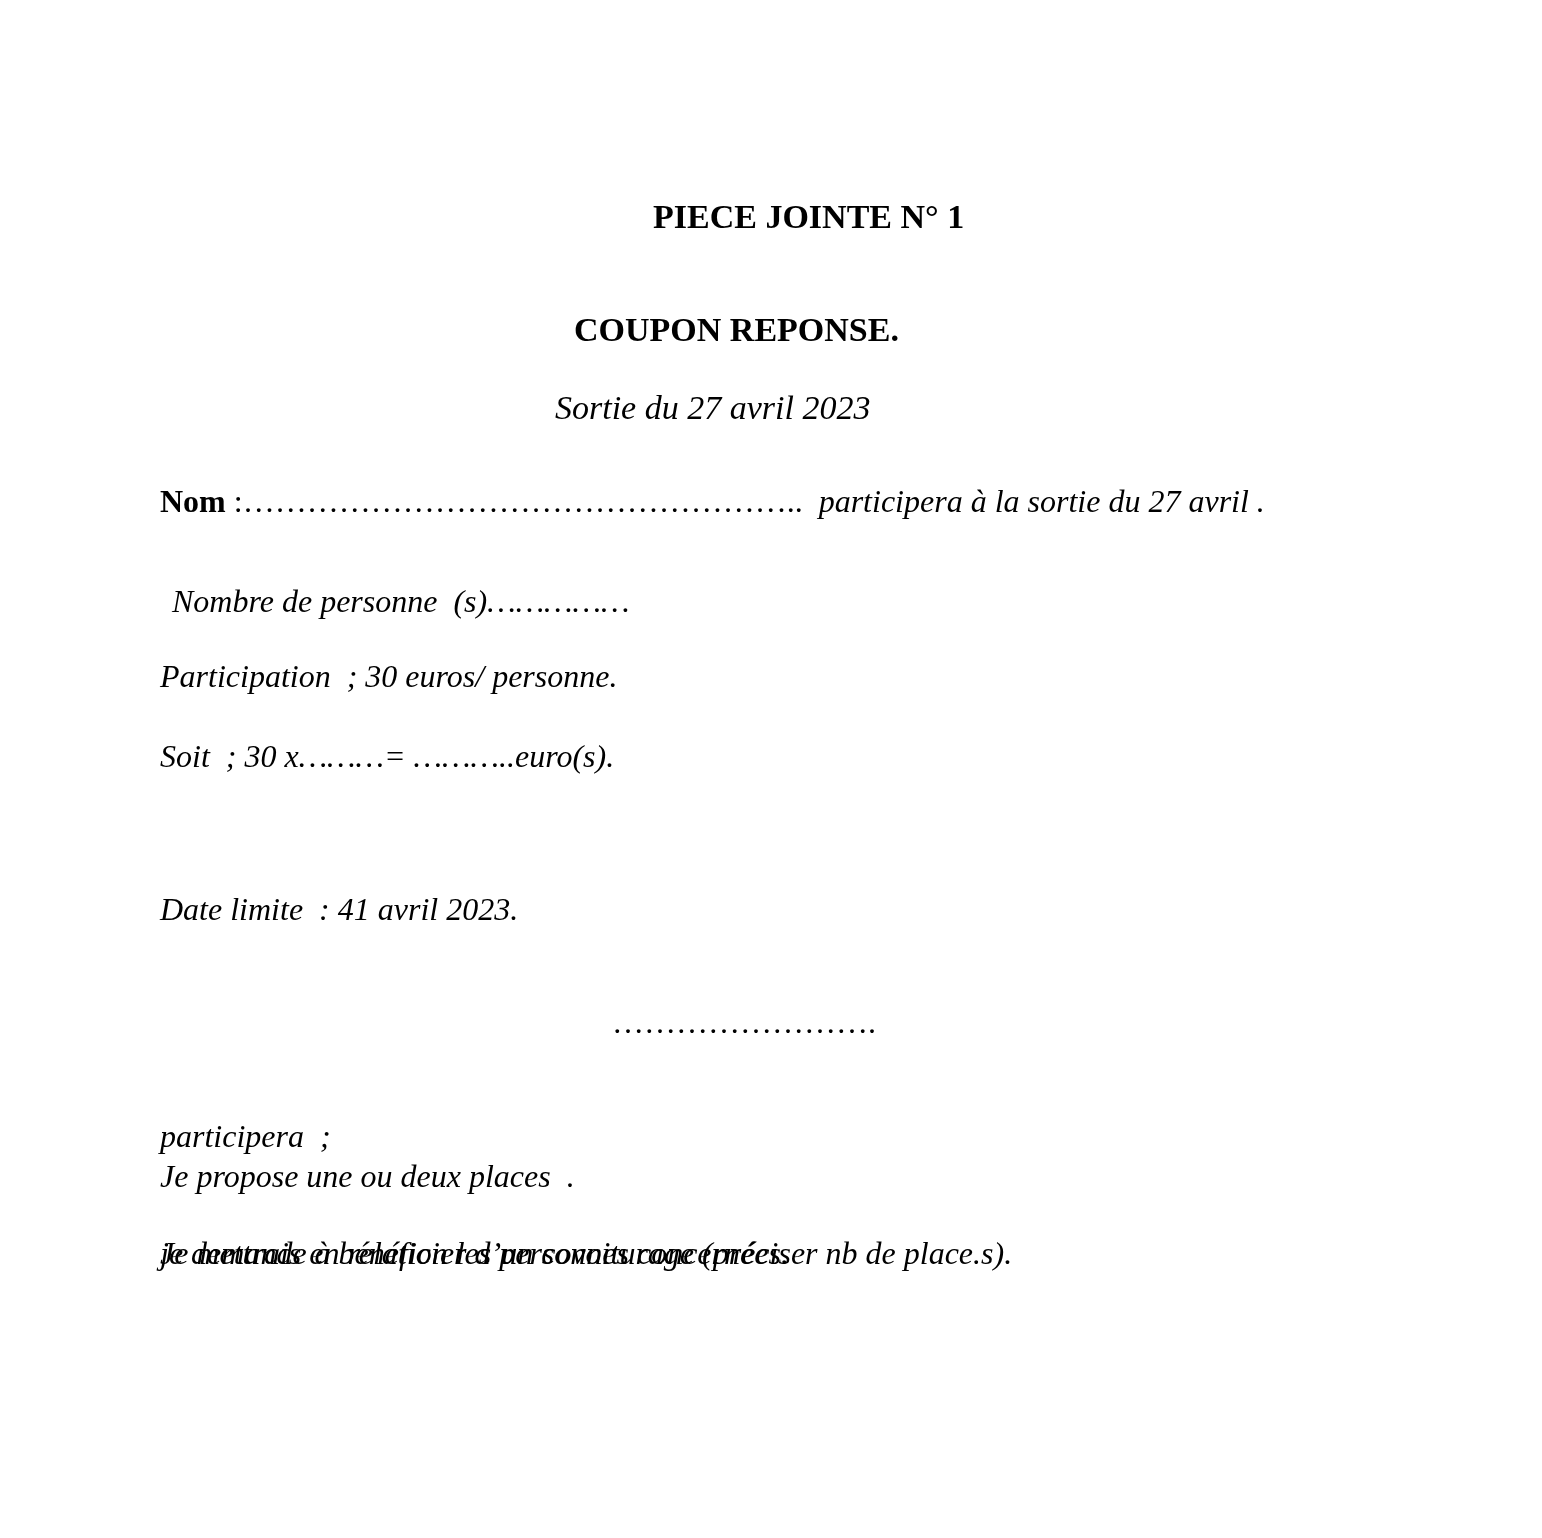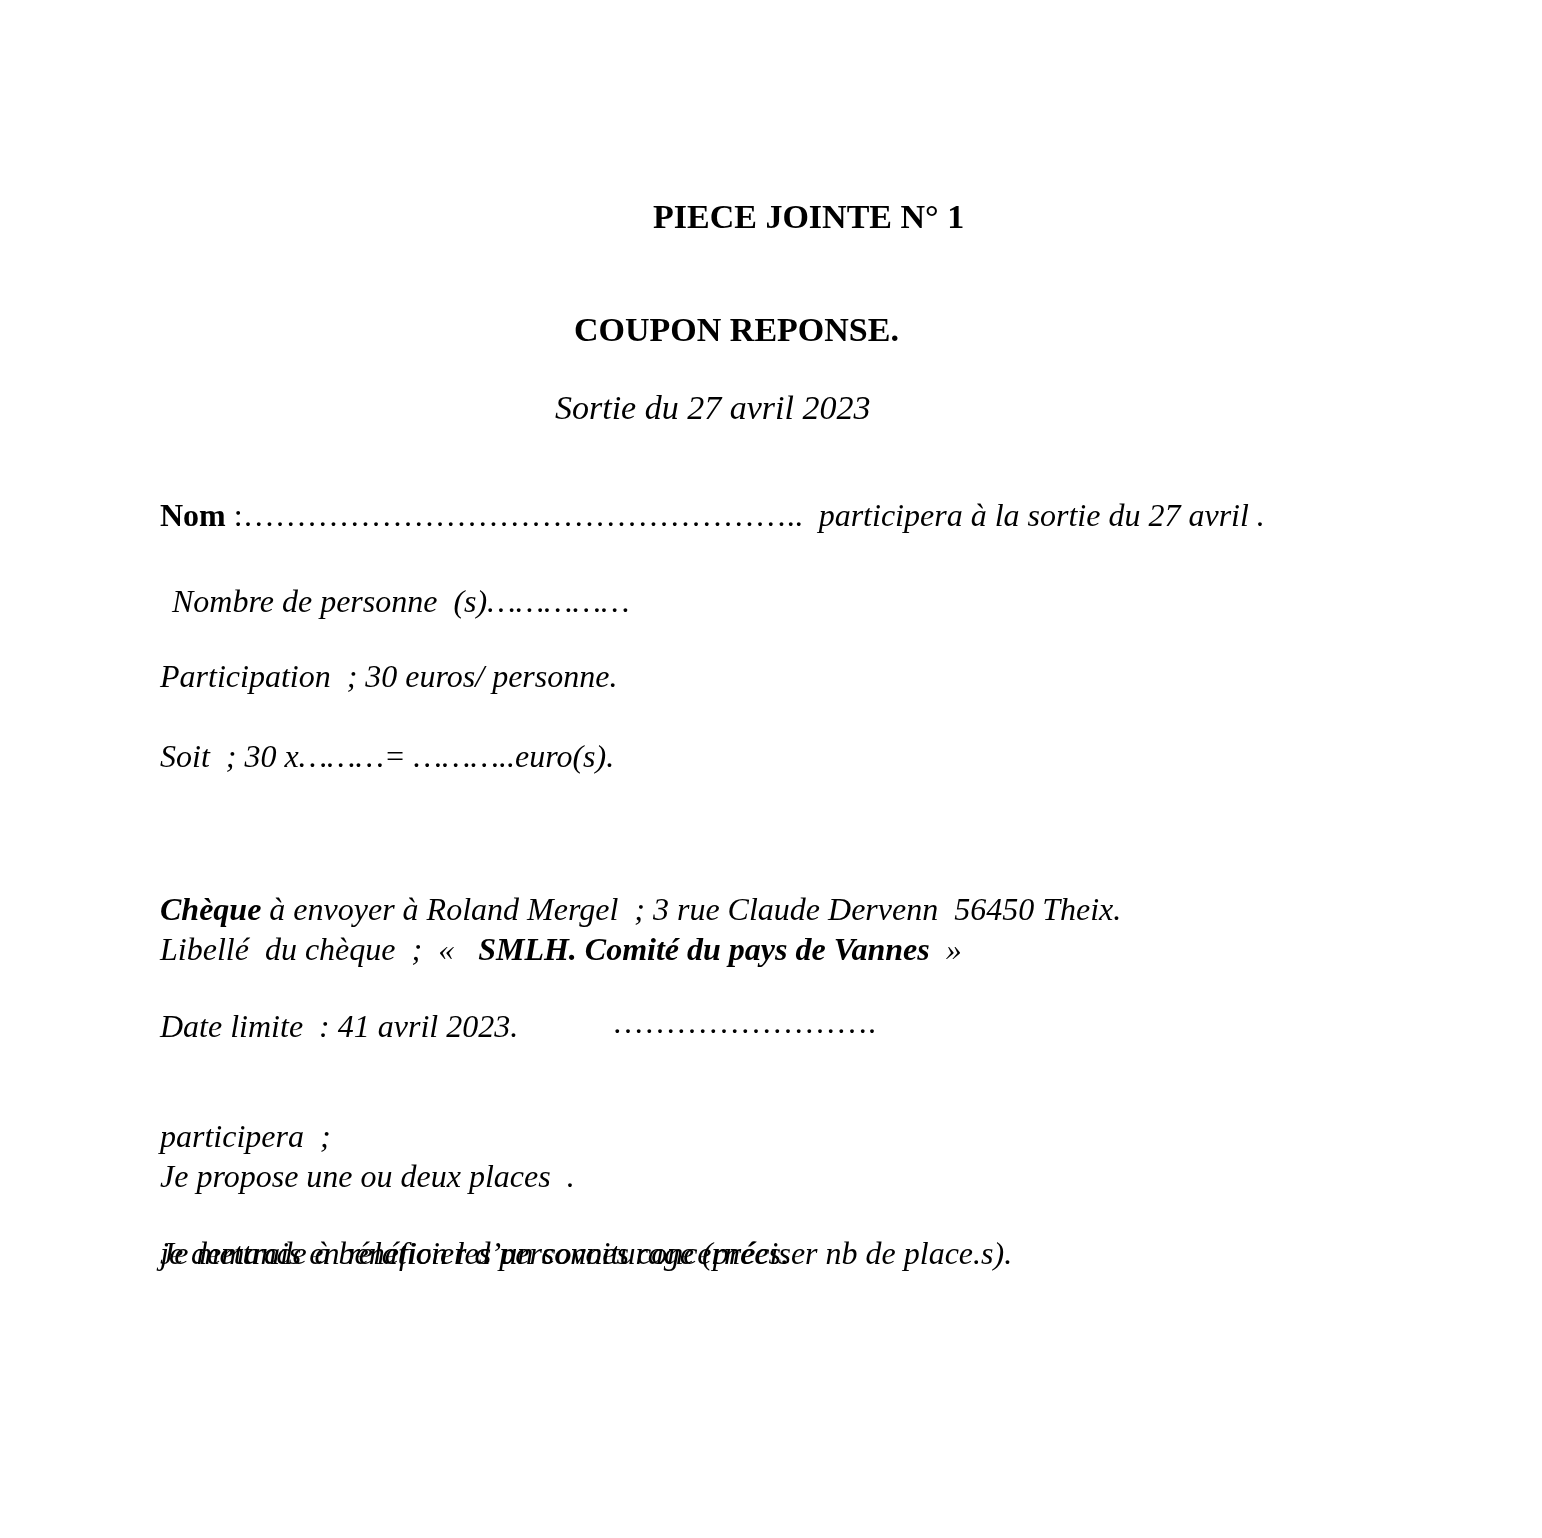--- a/index.html
+++ b/index.html
@@ -30,21 +30,21 @@
   .subtitle {
     font-size: 34px;
     line-height: 40px;
   }
   .line { display: block; }
 
   
   .p-attachment { top: 197px; left: 653px; }
   .p-coupon     { top: 310px; left: 555px; margin-left: 19px; }
   .p-eventdate  { top: 388px; left: 555px; }
-  .p-nom        { top: 496px; left: 160px; }
+  .p-nom        { top: 482px; left: 160px; }
   .p-nombre     { top: 582px; left: 172px; }
   .p-part       { top: 657px; left: 160px; }
   .p-soit       { top: 737px; left: 160px; }
   .p-cheque     { top: 812px; left: 160px; }
   .p-libelle    { top: 930px; left: 160px; }
   .p-dots       { top: 1003px; left: 612px; }
   .p-covoit     { top: 1039px; left: 160px; }
   .p-propose    { top: 1157px; left: 160px; }
   .p-mettrais   { top: 1234px; left: 160px; }
   .p-menu       { top: 1387px; left: 160px; }
@@ -62,25 +62,23 @@
 
   <div class="para p-nom"><span class="roman b">Nom</span><span class="roman"> :……………………………………………..</span><span>  participera à la sortie du 27 avril .</span></div>
 
   <div class="para p-nombre">Nombre de personne  (s)……………</div>
 
   <div class="para p-part">Participation  ; 30 euros/ personne.</div>
 
   <div class="para p-soit">Soit  ; 30 x………= ………..euro(s).</div>
 
   <div class="para p-cheque">
-    <span class="line"><span class="b">Chèque</span><span> à envoyer à Roland Mergel  ; 3 rue Claude Dervenn  56450 Theix.</span></span>
     <span class="line">Date limite  : 41 avril 2023.</span>
   </div>
 
-  <div class="para p-libelle"><span>Libellé  du chèque  ;  «   </span><span class="b">SMLH. Comité du pays de Vannes</span><span>  »</span></div>
 
   <div class="para roman p-dots">…………………….</div>
 
   <div class="para p-covoit">
     <span class="line">participera  ;</span>
     <span class="line">je demande à bénéficier d’un covoiturage (préciser nb de place.s).</span>
   </div>
 
   <div class="para p-mettrais">Je mettrais en relation les personnes concernées.</div>
 

